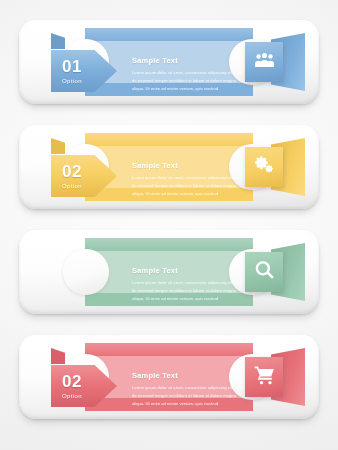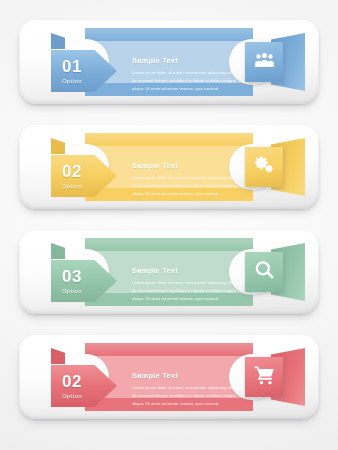--- a/index.html
+++ b/index.html
@@ -249,28 +249,20 @@
     </div>
     <div class="row" style="top: 230px; --c: #96c7ac; --c-lite: #c0dccc; --c-dark: #84b79b; --c-arrow-hi: #aad5bd;">
       <div class="card"></div>
       <div class="band">
         <div class="fill"></div>
         <div class="plate"></div>
         <div class="sheen"></div>
       </div>
       <div class="notch l"></div>
       <div class="notch r"></div>
-      <div class="arrow-wrap">
-        <div class="tail t"></div>
-        <div class="tail b"></div>
-        <div class="arrow">
-          <span class="num">03</span>
-          <span class="opt">Option</span>
-        </div>
-      </div>
       <div class="txt">
         <div class="hd">Sample Text</div>
         <div class="bd">Lorem ipsum dolor sit amet, consectetur adipiscing elit, sed do eiusmod tempor incididunt ut labore et dolore magna aliqua. Ut enim ad minim veniam, quis nostrud</div>
       </div>
       <div class="door">
         <div class="flap"></div>
         <div class="plate2">
           <span><svg viewBox="0 0 24 24">
               <path d="M10.1 1.4a8.1 8.1 0 1 0 4.9 14.55l5.6 5.6 2.1-2.1-5.6-5.6A8.1 8.1 0 0 0 10.1 1.4zm0 2.6a5.5 5.5 0 1 1 0 11 5.5 5.5 0 0 1 0-11z"></path>
             </svg></span>

